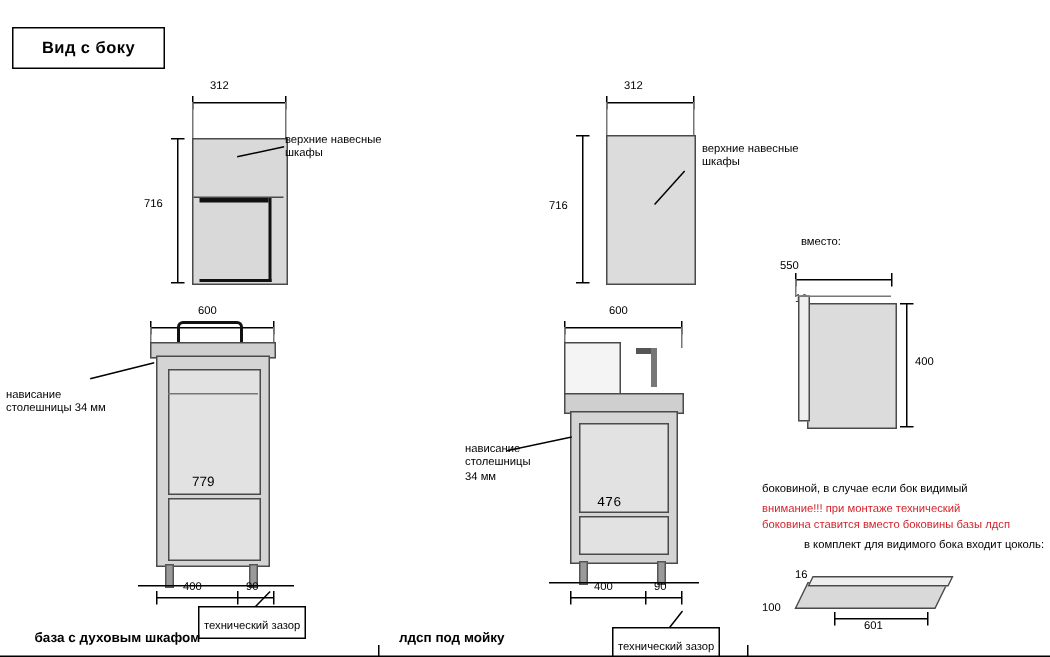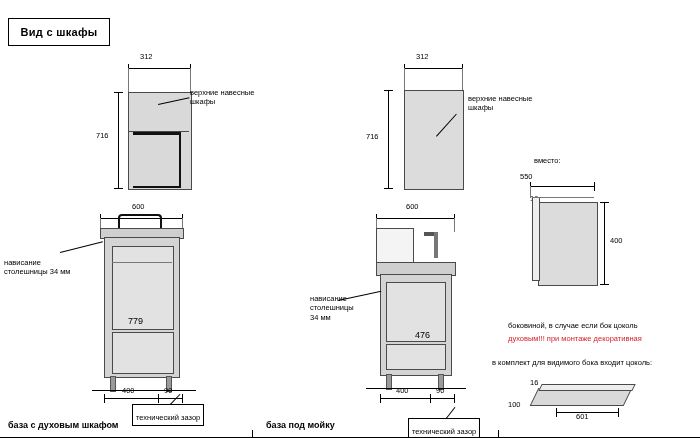--- a/index.html
+++ b/index.html
@@ -49,21 +49,21 @@
 
   .bottom-sep{position:absolute;left:0;bottom:0;width:700px;height:1px;background:#000;}
   .vert-sep{position:absolute;background:#000;width:1px;}
 </style>
 </head>
 <body>
 
 <div class="root">
 
   <div class="title-box">
-    <span>Вид с шкафы</span>
+    <span>Вид с боку</span>
   </div>
 
   <div class="dim-h" style="left:128px;top:68px;width:62px;"></div>
   <div class="tick" style="left:128px;top:64px;height:9px;"></div>
   <div class="tick" style="left:190px;top:64px;height:9px;"></div>
   <div class="txt abs" style="left:140px;top:52px;">312</div>
 
   <div class="thin-v" style="left:128px;top:68px;height:26px;"></div>
   <div class="thin-v" style="left:190px;top:68px;height:26px;"></div>
 
@@ -118,21 +118,21 @@
 
   <div class="dim-h" style="left:158px;top:398px;width:24px;"></div>
   <div class="tick" style="left:182px;top:394px;height:9px;"></div>
   <div class="txt abs" style="left:164px;top:386px;">90</div>
 
   <div class="callout-box" style="left:132px;top:404px;">
     <span class="txt">технический зазор</span>
   </div>
   <div class="leader" style="left:170px;top:404px;width:14px;transform:rotate(-46deg);"></div>
 
-  <div class="txt9 bold abs" style="left:8px;top:420px;">база с духовым шкафом</div>
+  <div class="txt9 bold abs" style="left:23px;top:420px;">база с духовым шкафом</div>
 
   <div class="dim-h" style="left:404px;top:68px;width:58px;"></div>
   <div class="tick" style="left:404px;top:64px;height:9px;"></div>
   <div class="tick" style="left:462px;top:64px;height:9px;"></div>
   <div class="txt abs" style="left:416px;top:52px;">312</div>
   <div class="thin-v" style="left:404px;top:68px;height:24px;"></div>
   <div class="thin-v" style="left:462px;top:68px;height:24px;"></div>
 
   <div class="panel" style="left:404px;top:90px;width:58px;height:98px;background:#dcdcdc;"></div>
 
@@ -156,21 +156,21 @@
 
   <div class="abs" style="left:424px;top:232px;width:14px;height:4px;background:#555;"></div>
   <div class="abs" style="left:434px;top:232px;width:4px;height:26px;background:#777;"></div>
 
   <div class="panel" style="left:376px;top:262px;width:78px;height:12px;background:#cfcfcf;"></div>
 
   <div class="panel" style="left:380px;top:274px;width:70px;height:100px;background:#d4d4d4;"></div>
   <div class="panel-light" style="left:386px;top:282px;width:58px;height:58px;background:#e2e2e2;"></div>
   <div class="panel-light" style="left:386px;top:344px;width:58px;height:24px;background:#e2e2e2;"></div>
 
-  <div class="txt9 abs" style="left:415px;top:330px;">476</div>
+  <div class="txt9 abs" style="left:398px;top:330px;font-family:Liberation Mono, monospace;">476</div>
 
   <div class="abs" style="left:386px;top:374px;width:4px;height:14px;background:#9a9a9a;border:1px solid #555;"></div>
   <div class="abs" style="left:438px;top:374px;width:4px;height:14px;background:#9a9a9a;border:1px solid #555;"></div>
   <div class="line-h" style="left:366px;top:388px;width:100px;"></div>
 
   <div class="leader" style="left:338px;top:300px;width:44px;transform:rotate(-12deg);"></div>
   <div class="txt abs" style="left:310px;top:294px;">нависание
 столешницы
 34 мм</div>
 
@@ -181,44 +181,45 @@
 
   <div class="dim-h" style="left:430px;top:398px;width:24px;"></div>
   <div class="tick" style="left:454px;top:394px;height:9px;"></div>
   <div class="txt abs" style="left:436px;top:386px;">90</div>
 
   <div class="callout-box" style="left:408px;top:418px;">
     <span class="txt">технический зазор</span>
   </div>
   <div class="leader" style="left:446px;top:418px;width:14px;transform:rotate(-52deg);"></div>
 
-  <div class="txt9 bold abs" style="left:266px;top:420px;">база под мойку</div>
+  <div class="txt9 bold abs" style="left:266px;top:420px;">лдсп под мойку</div>
 
   <div class="txt abs" style="left:534px;top:156px;">вместо:</div>
 
   <div class="dim-h" style="left:530px;top:186px;width:64px;"></div>
   <div class="tick" style="left:530px;top:182px;height:9px;"></div>
   <div class="tick" style="left:594px;top:182px;height:9px;"></div>
   <div class="txt abs" style="left:520px;top:172px;">550</div>
 
   <div class="txt abs" style="left:530px;top:194px;">16</div>
   <div class="thin-v" style="left:530px;top:186px;height:12px;"></div>
 
   <div class="panel" style="left:538px;top:202px;width:58px;height:82px;background:#dcdcdc;"></div>
   <div class="abs" style="left:532px;top:197px;width:6px;height:82px;background:#efefef;border:1px solid #4a4a4a;"></div>
   <div class="thin-h" style="left:532px;top:197px;width:62px;"></div>
 
   <div class="dim-v" style="left:604px;top:202px;height:82px;"></div>
   <div class="tick-h" style="left:600px;top:202px;width:9px;"></div>
   <div class="tick-h" style="left:600px;top:284px;width:9px;"></div>
   <div class="txt abs" style="left:610px;top:236px;">400</div>
 
-  <div class="txt abs" style="left:508px;top:321px;">боковиной, в случае если бок цоколь</div>
-  <div class="txt abs red" style="left:508px;top:334px;">духовым!!! при монтаже декоративная</div>
-  <div class="txt abs" style="left:492px;top:358px;">в комплект для видимого бока входит цоколь:</div>
+  <div class="txt abs" style="left:508px;top:321px;">боковиной, в случае если бок видимый</div>
+  <div class="txt abs red" style="left:508px;top:334px;">внимание!!! при монтаже технический</div>
+  <div class="txt abs red" style="left:508px;top:345px;">боковина ставится вместо боковины базы лдсп</div>
+  <div class="txt abs" style="left:536px;top:358px;">в комплект для видимого бока входит цоколь:</div>
 
   <div class="txt abs" style="left:530px;top:378px;">16</div>
   <div class="txt abs" style="left:508px;top:400px;">100</div>
 
   <div class="abs" style="left:534px;top:388px;width:92px;height:16px;background:#d9d9d9;border:1px solid #4a4a4a;transform:skewX(-26deg);"></div>
   <div class="abs" style="left:540px;top:384px;width:92px;height:5px;background:#ededed;border:1px solid #4a4a4a;transform:skewX(-26deg);"></div>
 
   <div class="dim-h" style="left:556px;top:412px;width:62px;"></div>
   <div class="tick" style="left:556px;top:408px;height:9px;"></div>
   <div class="tick" style="left:618px;top:408px;height:9px;"></div>

